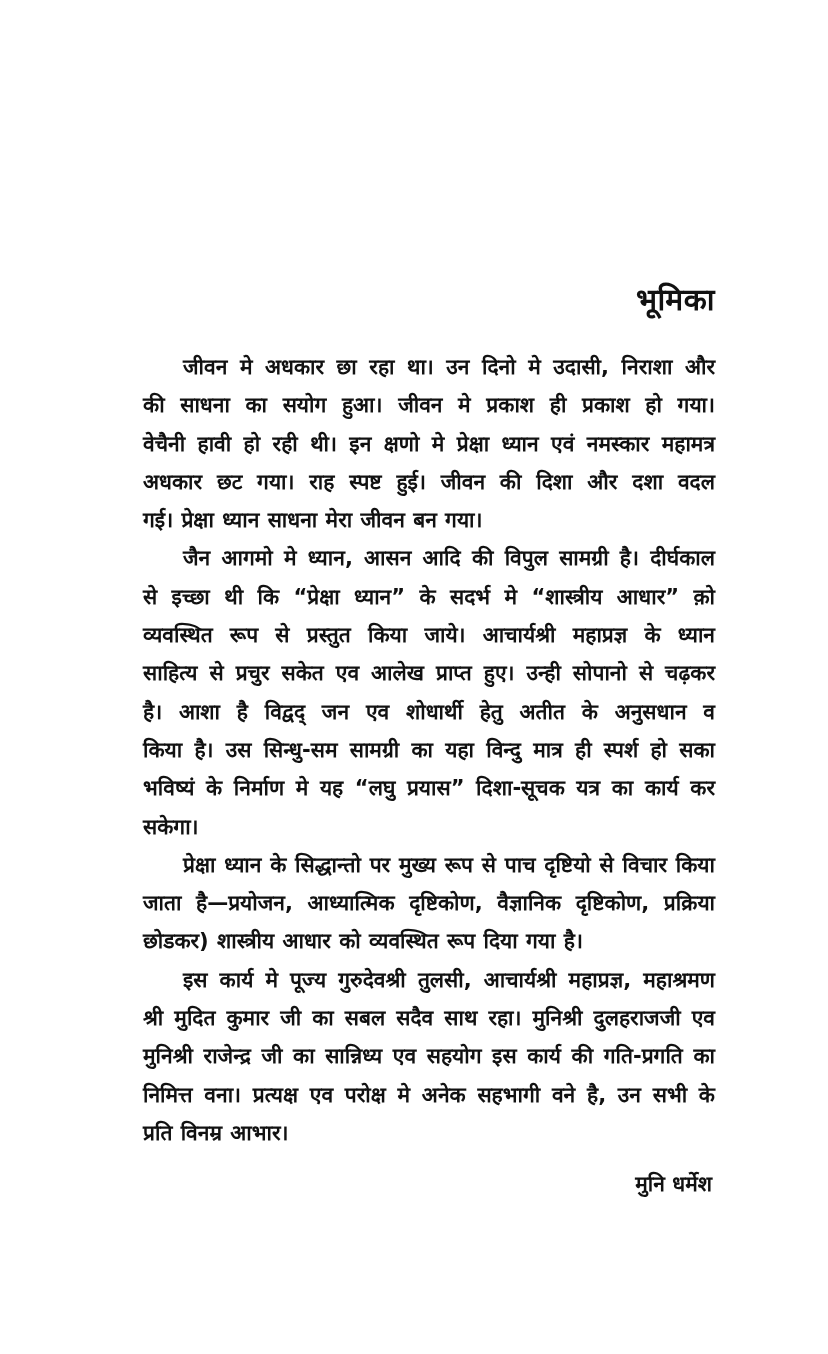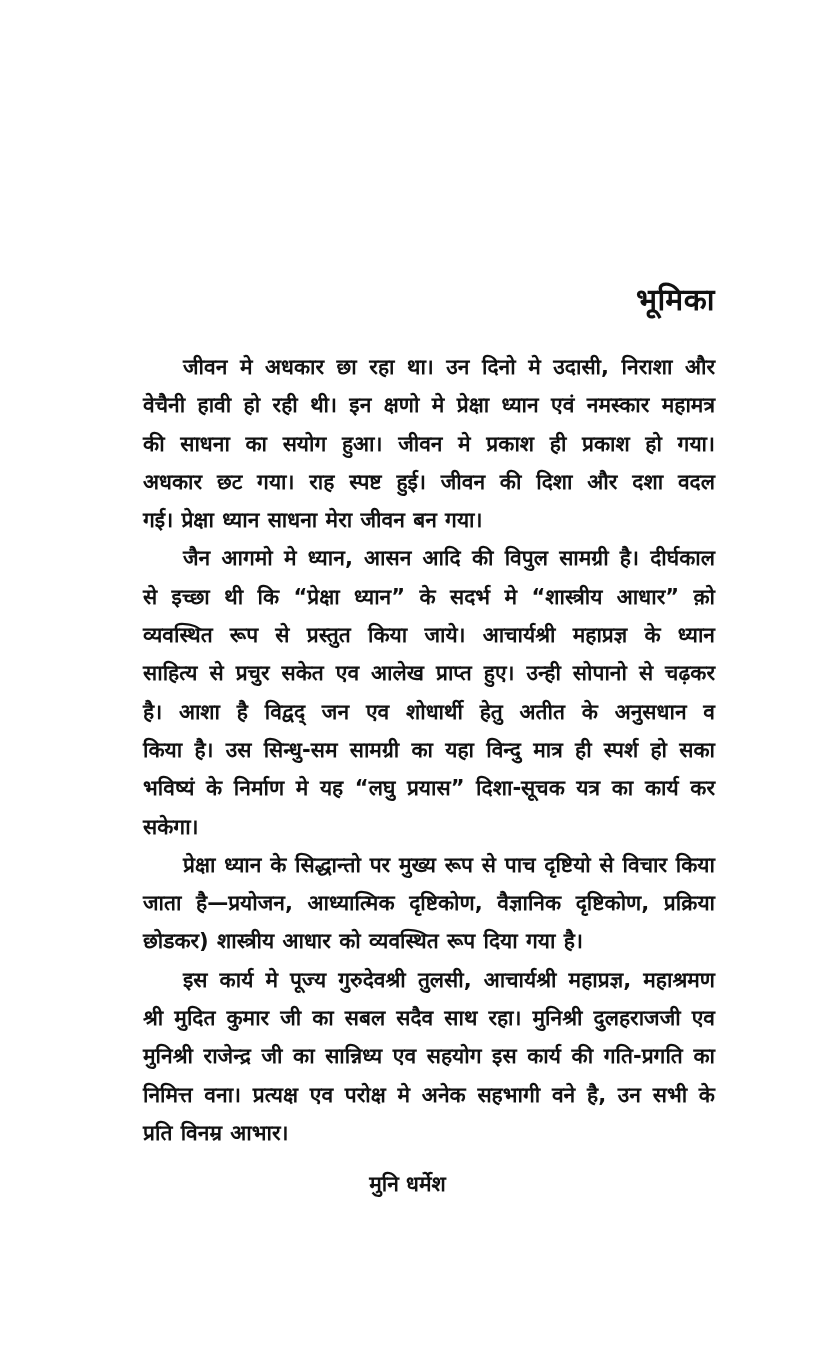--- a/index.html
+++ b/index.html
@@ -45,38 +45,38 @@
     white-space: nowrap;
     margin-left: 40px;
   }
   .para .line.last {
     text-align-last: left;
   }
   .para .line.indent {
     padding-left: 40px;
   }
   .signature {
-    text-align: center;
+    text-align: right;
     font-size: 21px;
     font-weight: bold;
     line-height: 40px;
     margin-top: 12px;
     padding-right: 3px;
   }
 </style>
 </head>
 <body>
 
 <div class="page">
   <h1 class="title">भूमिका</h1>
 
   <p class="para">
     <span class="line indent">जीवन मे अधकार छा रहा था। उन दिनो मे उदासी, निराशा और</span>
+    <span class="line">की साधना का सयोग हुआ। जीवन मे प्रकाश ही प्रकाश हो गया।</span>
     <span class="line">वेचैनी हावी हो रही थी। इन क्षणो मे प्रेक्षा ध्यान एवं नमस्कार महामत्र</span>
-    <span class="line">की साधना का सयोग हुआ। जीवन मे प्रकाश ही प्रकाश हो गया।</span>
     <span class="line">अधकार छट गया। राह स्पष्ट हुई। जीवन की दिशा और दशा वदल</span>
     <span class="line last">गई। प्रेक्षा ध्यान साधना मेरा जीवन बन गया।</span>
   </p>
 
   <p class="para">
     <span class="line indent">जैन आगमो मे ध्यान, आसन आदि की विपुल सामग्री है। दीर्घकाल</span>
     <span class="line">से इच्छा थी कि “प्रेक्षा ध्यान” के सदर्भ मे “शास्त्रीय आधार” क़ो</span>
     <span class="line">व्यवस्थित रूप से प्रस्तुत किया जाये। आचार्यश्री महाप्रज्ञ के ध्यान</span>
     <span class="line">साहित्य से प्रचुर सकेत एव आलेख प्राप्त हुए। उन्ही सोपानो से चढ़कर</span>
     <span class="line">है। आशा है विद्वद् जन एव शोधार्थी हेतु अतीत के अनुसधान व</span>

